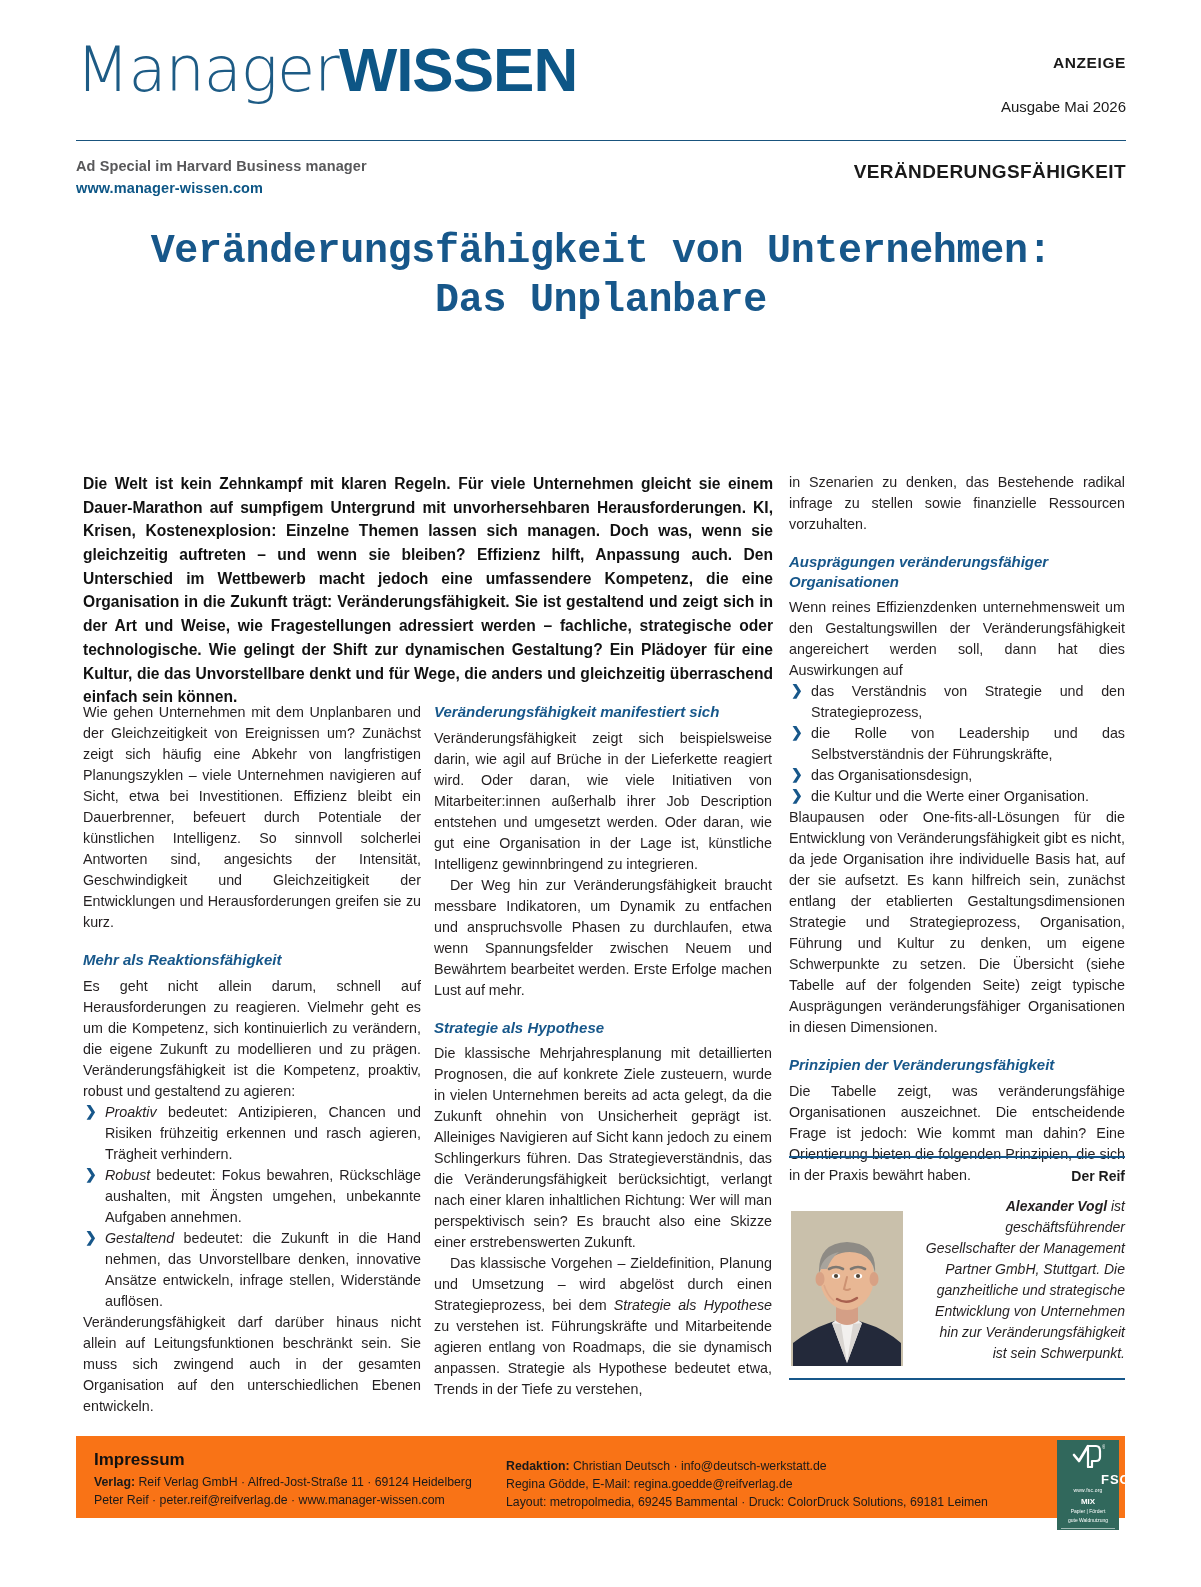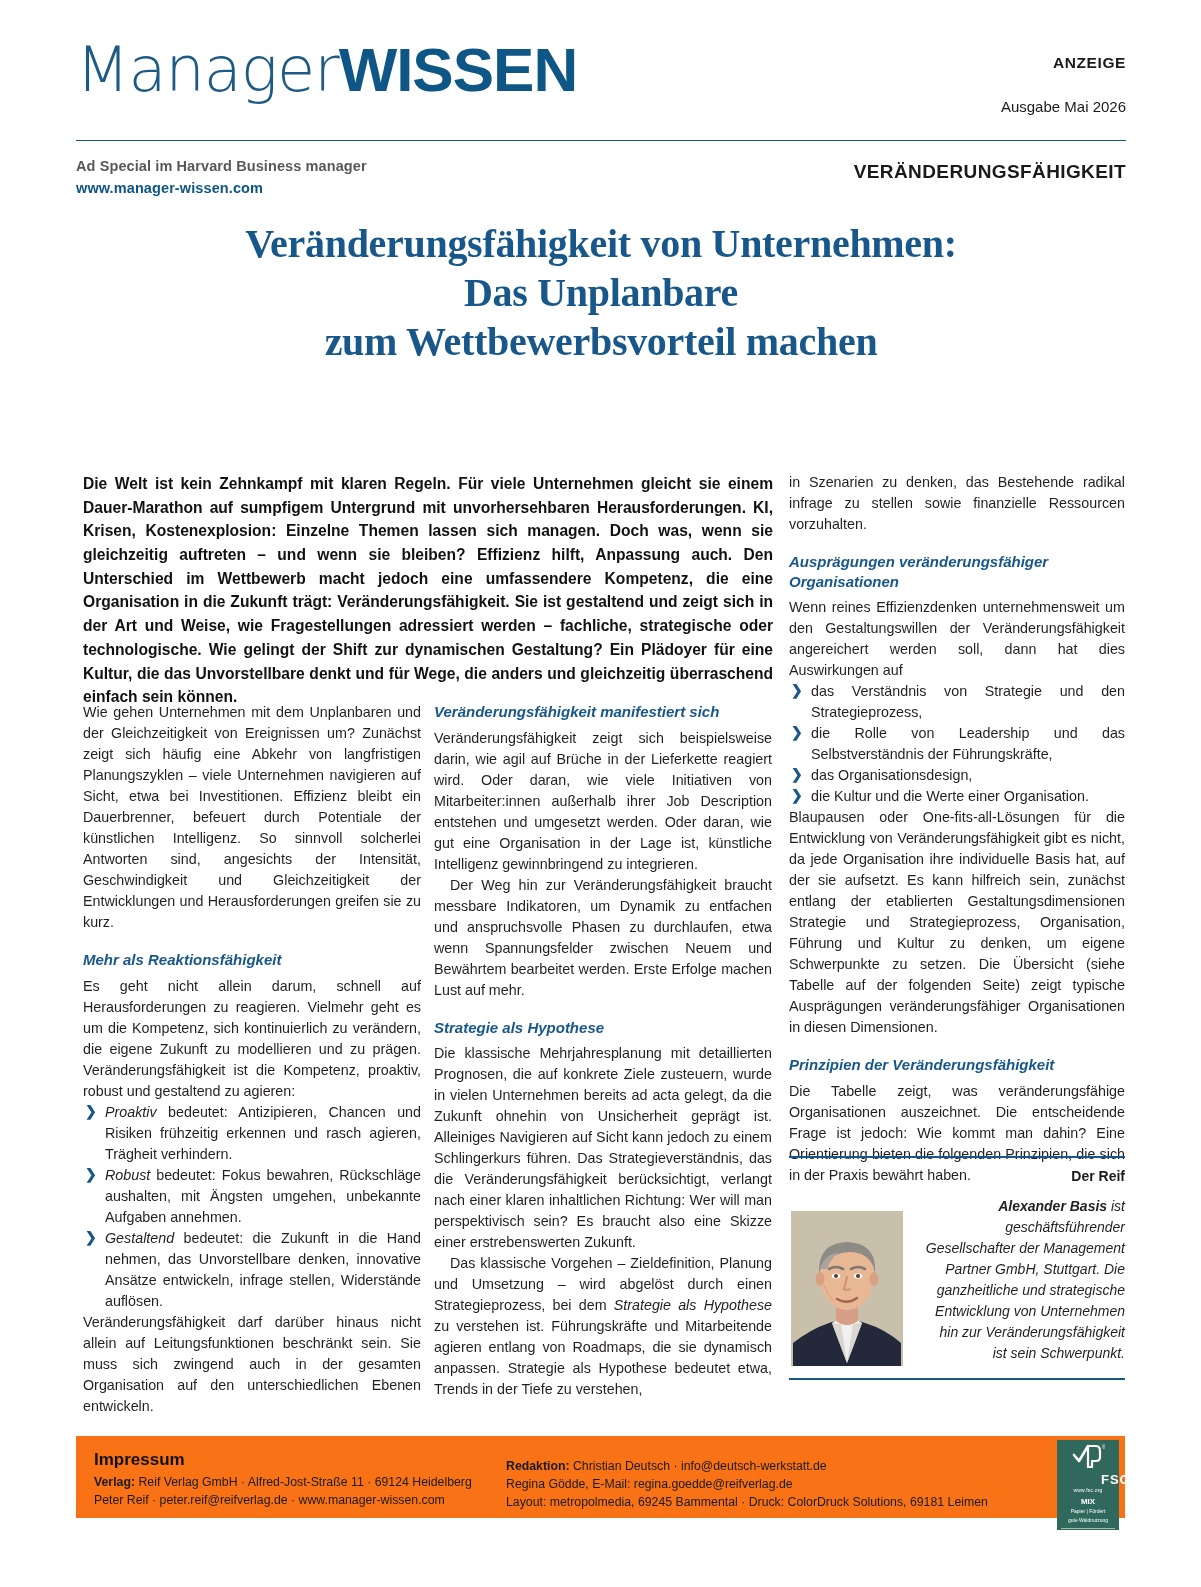--- a/index.html
+++ b/index.html
@@ -99,28 +99,28 @@
     font-weight: 700;
     color: #1a1a1a;
     letter-spacing: 0.4px;
     padding-top: 6px;
   }
 
   
   .headline {
     position: absolute;
     left: 76px;
-    top: 220px;
+    top: 228px;
     width: 1050px;
     text-align: center;
     color: #17578a;
     font-weight: 700;
     font-size: 40px;
     line-height: 1.22;
-    font-family: Liberation Serif, serif;
+    font-family: Liberation Mono, monospace;
     font-stretch: condensed;
     letter-spacing: -0.3px;
   }
   .byline {
     position: absolute;
     left: 76px;
     top: 424px;
     width: 1050px;
     text-align: center;
     color: #17578a;
@@ -324,21 +324,20 @@
     <div class="adspecial">
       <span>Ad Special im Harvard Business manager</span>
       <span class="url">www.manager-wissen.com</span>
     </div>
     <div class="kicker">VERÄNDERUNGSFÄHIGKEIT</div>
   </div>
 
   <div class="headline">
     <div>Veränderungsfähigkeit von Unternehmen:</div>
     <div>Das Unplanbare</div>
-    <div>zum Wettbewerbsvorteil machen</div>
   </div>
 
   <div class="col" id="lead">
     <p>Die Welt ist kein Zehnkampf mit klaren Regeln. Für viele Unternehmen gleicht sie einem Dauer-Marathon auf sumpfigem Untergrund mit unvorhersehbaren Herausforderungen. KI, Krisen, Kostenexplosion: Einzelne Themen lassen sich managen. Doch was, wenn sie gleichzeitig auftreten – und wenn sie bleiben? Effizienz hilft, Anpassung auch. Den Unterschied im Wettbewerb macht jedoch eine umfassendere Kompetenz, die eine Organisation in die Zukunft trägt: Veränderungsfähigkeit. Sie ist gestaltend und zeigt sich in der Art und Weise, wie Fragestellungen adressiert werden – fachliche, strategische oder technologische.  Wie gelingt der Shift zur dynamischen Gestaltung? Ein Plädoyer für eine Kultur, die das Unvorstellbare denkt und für Wege, die anders und gleichzeitig überraschend einfach sein können.</p>
   </div>
 
   <div class="col" id="col1">
     <p class="noindent">Wie gehen Unternehmen mit dem Unplanbaren und der Gleichzeitigkeit von Ereignissen um? Zunächst zeigt sich häufig eine Abkehr von langfristigen Planungszyklen – viele Unternehmen navigieren auf Sicht, etwa bei Investitionen. Effizienz bleibt ein Dauerbrenner, befeuert durch Potentiale der künstlichen Intelligenz. So sinnvoll solcherlei Antworten sind, angesichts der Intensität, Geschwindigkeit und Gleichzeitigkeit der Entwicklungen und Herausforderungen greifen sie zu kurz.</p>
     <div class="subhead">Mehr als Reaktionsfähigkeit</div>
     <p class="noindent">Es geht nicht allein darum, schnell auf Herausforderungen zu reagieren. Vielmehr geht es um die Kompetenz, sich kontinuierlich zu verändern, die eigene Zukunft zu modellieren und zu prägen. Veränderungsfähigkeit ist die Kompetenz, proaktiv, robust und gestaltend zu agieren:</p>
@@ -425,21 +424,21 @@
 
       <path d="M56 66 L53 78 Q56 80 59 78" stroke="#cd9272" stroke-width="2" fill="none" stroke-linecap="round"></path>
 
       <path d="M46 88 Q56 94 66 87" stroke="#a8604f" stroke-width="2.4" fill="none" stroke-linecap="round"></path>
 
       <path d="M33 74 Q36 84 43 90" stroke="#d9a384" stroke-width="1.6" fill="none" opacity="0.7"></path>
     </svg>
   </div>
 
   <div class="author-bio">
-    <b>Alexander Basis</b><span> ist geschäftsführender Gesellschafter der Management Partner GmbH, Stuttgart. Die ganzheitliche und strategische Entwicklung von Unternehmen hin zur Veränderungsfähigkeit ist sein Schwerpunkt.</span>
+    <b>Alexander Vogl</b><span> ist geschäftsführender Gesellschafter der Management Partner GmbH, Stuttgart. Die ganzheitliche und strategische Entwicklung von Unternehmen hin zur Veränderungsfähigkeit ist sein Schwerpunkt.</span>
   </div>
   <div class="author-rule-bottom"></div>
 
   <div class="impressum">
     <div class="imp-left">
       <div class="imp-title">Impressum</div>
       <div class="imp-line"><b>Verlag:</b><span> Reif Verlag GmbH · Alfred-Jost-Straße 11 · 69124 Heidelberg</span></div>
       <div class="imp-line">Peter Reif · peter.reif@reifverlag.de · www.manager-wissen.com</div>
     </div>
     <div class="imp-right">

